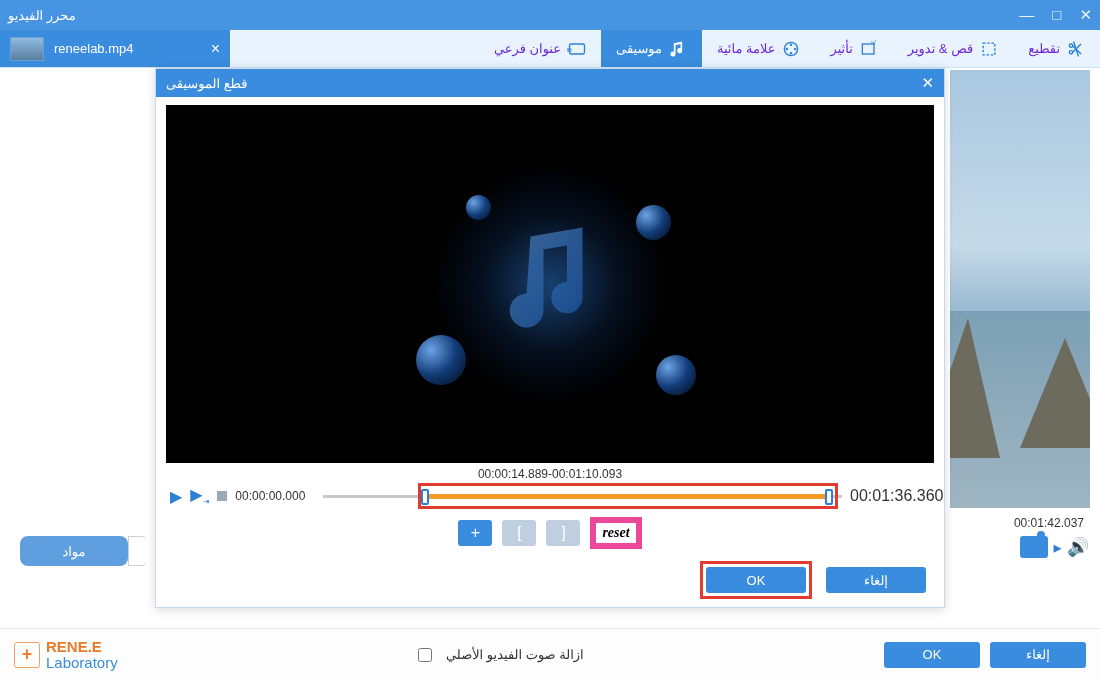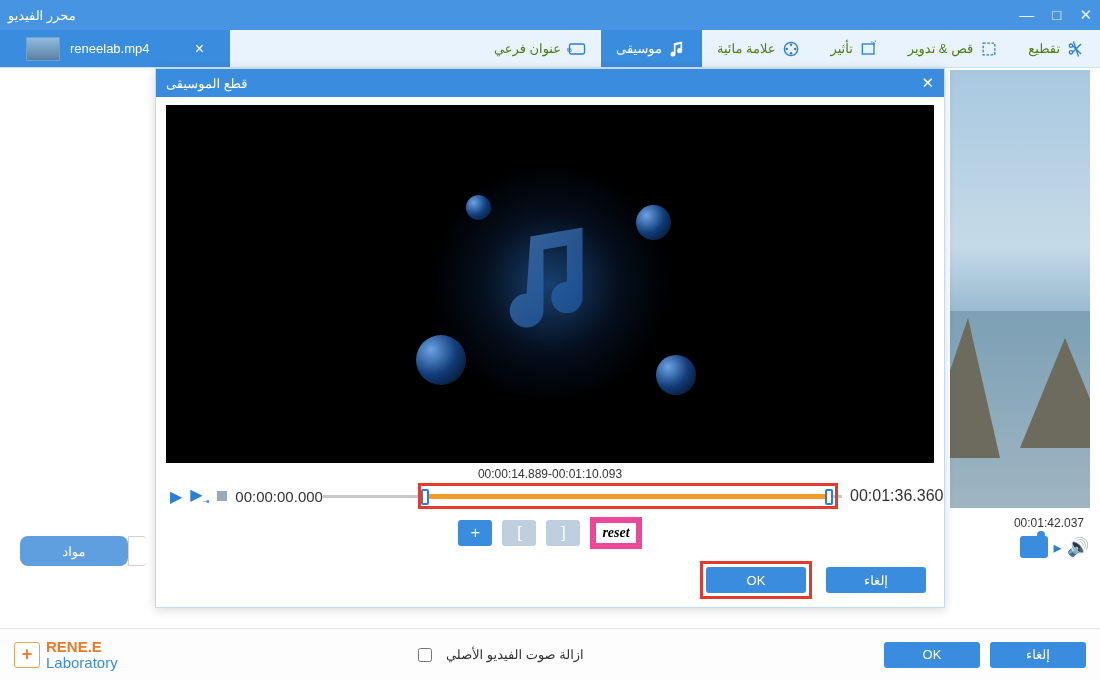--- a/index.html
+++ b/index.html
@@ -6,25 +6,25 @@
 body { width: 1100px; height: 680px; background: #fff; overflow: hidden; direction: ltr; }
 
 
 .titlebar { height: 30px; background: #4694e2; display: flex; align-items: center; justify-content: space-between; color: #fff; font-size: 13px; padding: 0 8px; }
 .titlebar .title { direction: rtl; }
 .titlebar .winbtns { display: flex; gap: 18px; font-size: 15px; color: #e8f3ff; }
 .titlebar .winbtns span { cursor: pointer; }
 
 
 .tabsrow { height: 38px; background: #e8f3fd; border-bottom: 1px solid #cfe3f7; display: flex; align-items: stretch; }
-.filetab { width: 230px; background: #3a8cde; color: #fff; display: flex; align-items: center; padding: 0 26px; gap: 10px; font-size: 13px; }
+.filetab { width: 230px; background: #3a8cde; color: #fff; display: flex; align-items: center; padding: 0 10px; gap: 10px; font-size: 13px; }
 .filetab .thumb { width: 34px; height: 24px; background: linear-gradient(#8fbbe0,#5a80a0); border: 1px solid #6da0d0; }
 .filetab .close { margin-left: auto; font-size: 16px; cursor: pointer; }
 .toolbar { flex: 1; display: flex; align-items: stretch; direction: rtl; }
-.toolbtn { display: flex; align-items: center; gap: 6px; padding: 0 14px; color: #4d7c0f; font-size: 13px; cursor: pointer; border-left: 1px solid transparent; }
+.toolbtn { display: flex; align-items: center; gap: 6px; padding: 0 14px; color: #6d28d9; font-size: 13px; cursor: pointer; border-left: 1px solid transparent; }
 .toolbtn.active { background: #3a8cde; color: #fff; }
 .toolbtn .ico { width: 20px; height: 20px; display: flex; align-items: center; justify-content: center; }
 .toolbtn svg { width: 20px; height: 20px; fill: #2c7fd4; }
 .toolbtn.active svg { fill: #fff; }
 
 
 .main { position: relative; height: 560px; background: #fff; }
 .preview-right { position: absolute; right: 10px; top: 2px; width: 140px; height: 438px; background: #000; overflow: hidden; }
 .preview-right .sky { position: absolute; inset: 0; background: linear-gradient(#a9c8e0 0%, #c5dae8 40%, #8bb0c8 60%, #a5b8c5 100%); }
 .preview-right .sea { position:absolute; left:0; right:0; bottom:0; height:45%; background: linear-gradient(#7ca0b5,#9fb5c2);}
@@ -53,21 +53,21 @@
 .dlg-ctrl { display: flex; align-items: center; padding: 0 14px; height: 30px; gap: 8px; }
 .dlg-ctrl .play { color: #2c7fd4; font-size: 16px; cursor: pointer; }
 .dlg-ctrl .stop { width: 10px; height: 10px; background: #9aaab8; }
 .dlg-ctrl .track { flex: 1; position: relative; height: 18px; display:flex; align-items:center;}
 .track .bar { position: absolute; left: 0; right: 0; top: 8px; height: 3px; background: #c9c9c9; }
 .track .redbox { position: absolute; left: 95px; width: 420px; top: -4px; height: 26px; border: 3px solid #e23b2f; }
 .track .orange { position: absolute; left: 102px; width: 406px; top: 7px; height: 5px; background: #f39a2a; }
 .track .handle { position: absolute; top: 2px; width: 8px; height: 16px; background: #fff; border: 2px solid #2c7fd4; border-radius: 2px; }
 .track .h1 { left: 98px; } .track .h2 { left: 502px; }
 .dlg-ctrl .t-end { font-size: 16px; color: #333; width: 80px; text-align: right; }
-.dlg-ctrl .t-start { font-size: 15px; color: #333; width: 80px; }
+.dlg-ctrl .t-start { font-size: 12px; color: #333; width: 80px; }
 
 .dlg-btns { display: flex; justify-content: center; gap: 10px; margin-top: 6px; align-items:center;}
 .sqbtn { width: 34px; height: 26px; background: #3a8cde; color: #fff; border-radius: 3px; display:flex;align-items:center;justify-content:center; font-size:16px; cursor:pointer;}
 .sqbtn.disabled { background: #bfcfdf; color:#fff;}
 .reset { padding: 2px 6px; background: #fff; border: 6px solid #ec4899; font-family: serif; font-weight: bold; font-size: 14px; cursor:pointer;font-style:italic;}
 
 .dlg-foot { display: flex; justify-content: flex-end; gap: 14px; padding: 12px 18px 0; align-items:center;}
 .dlg-foot .okwrap { border: 3px solid #e23b2f; padding: 3px; }
 .dlg-foot .btn { width: 100px; height: 26px; background: #3a8cde; color: #fff; border-radius: 3px; display:flex;align-items:center;justify-content:center; font-size:13px; cursor:pointer;}
 

